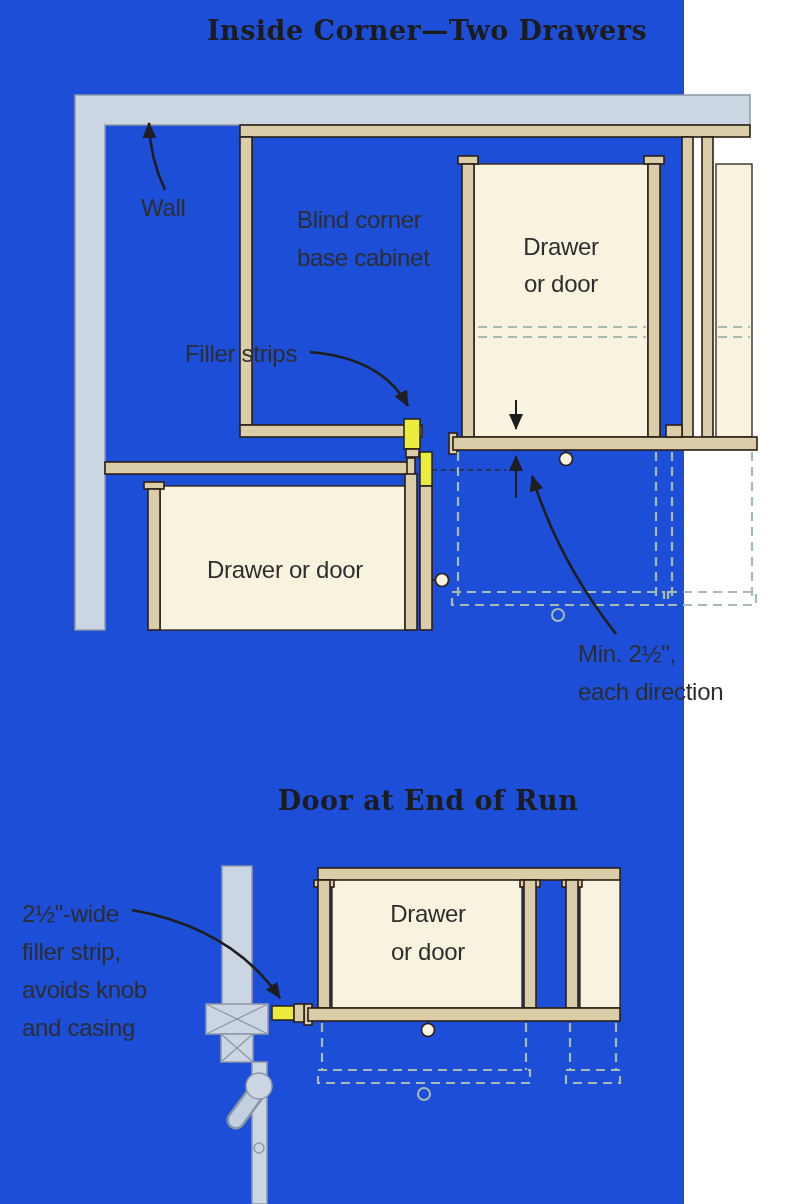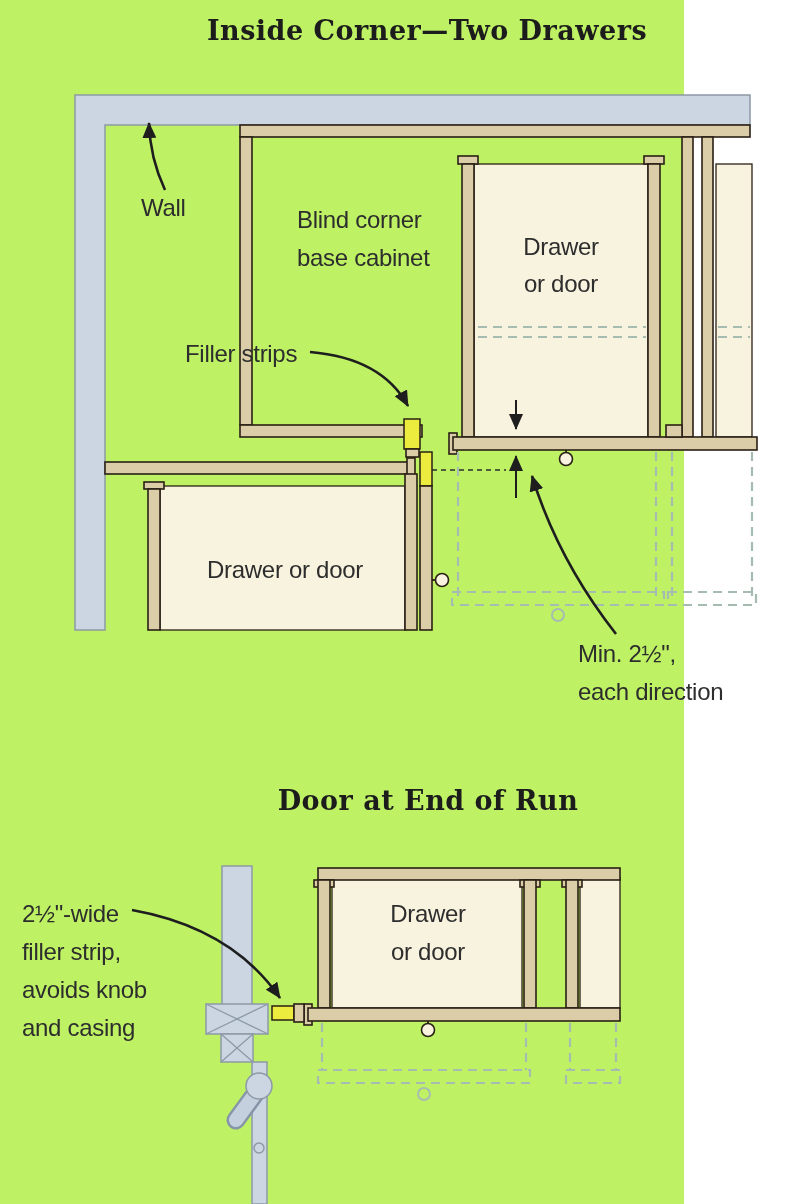--- a/index.html
+++ b/index.html
@@ -1,20 +1,20 @@
 <!DOCTYPE html>
 <html style="--wall: #ccd6e3; --cabinet: #dbcda7; --front: #f8f3df; --filler: #ebec3d; --dash: #a7bcb1; --line: #2a2015;"><head>
 <meta charset="utf-8">
 <style>
   html,body{margin:0;padding:0;}
   body{
     width:791px;height:1204px;background:#ffffff;overflow:hidden;
     font-family:"Liberation Sans",sans-serif;
   }
-  .canvas{position:relative;width:684px;height:1204px;background:#bef264;}
+  .canvas{position:relative;width:684px;height:1204px;background:#1d4ed8;}
   svg{position:absolute;left:0;top:0;}
 
   .title{
     font-family:"DejaVu Serif",serif;font-weight:bold;font-size:27px;
     fill:#1c1c1c;letter-spacing:0.5px;
   }
   .lbl{
     font-family:"Liberation Sans",sans-serif;font-size:24px;fill:#2d2d2d;
     letter-spacing:-0.3px;
   }

